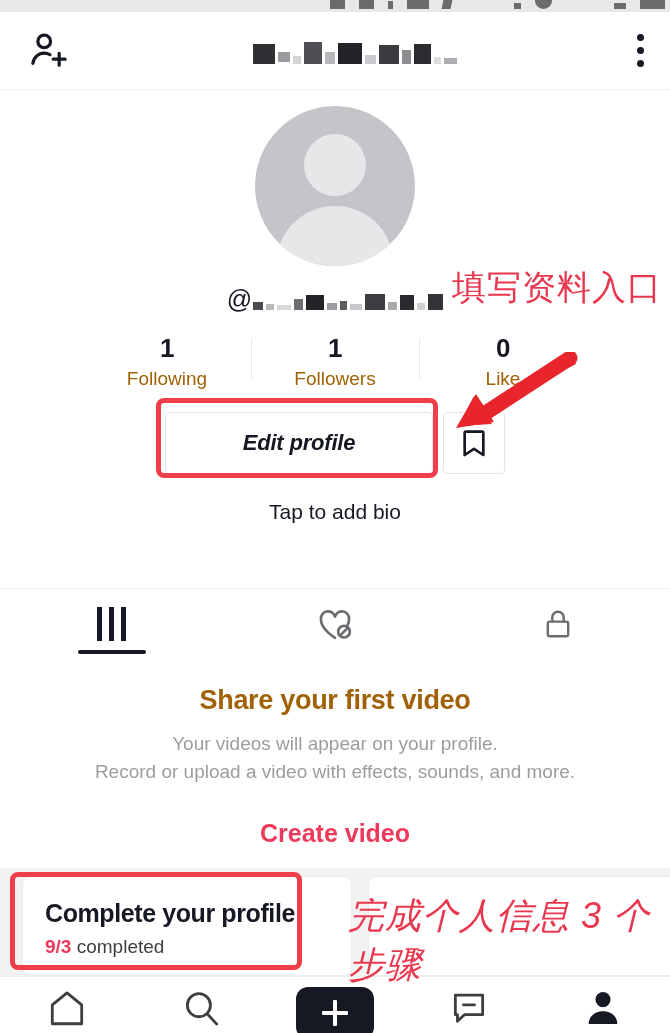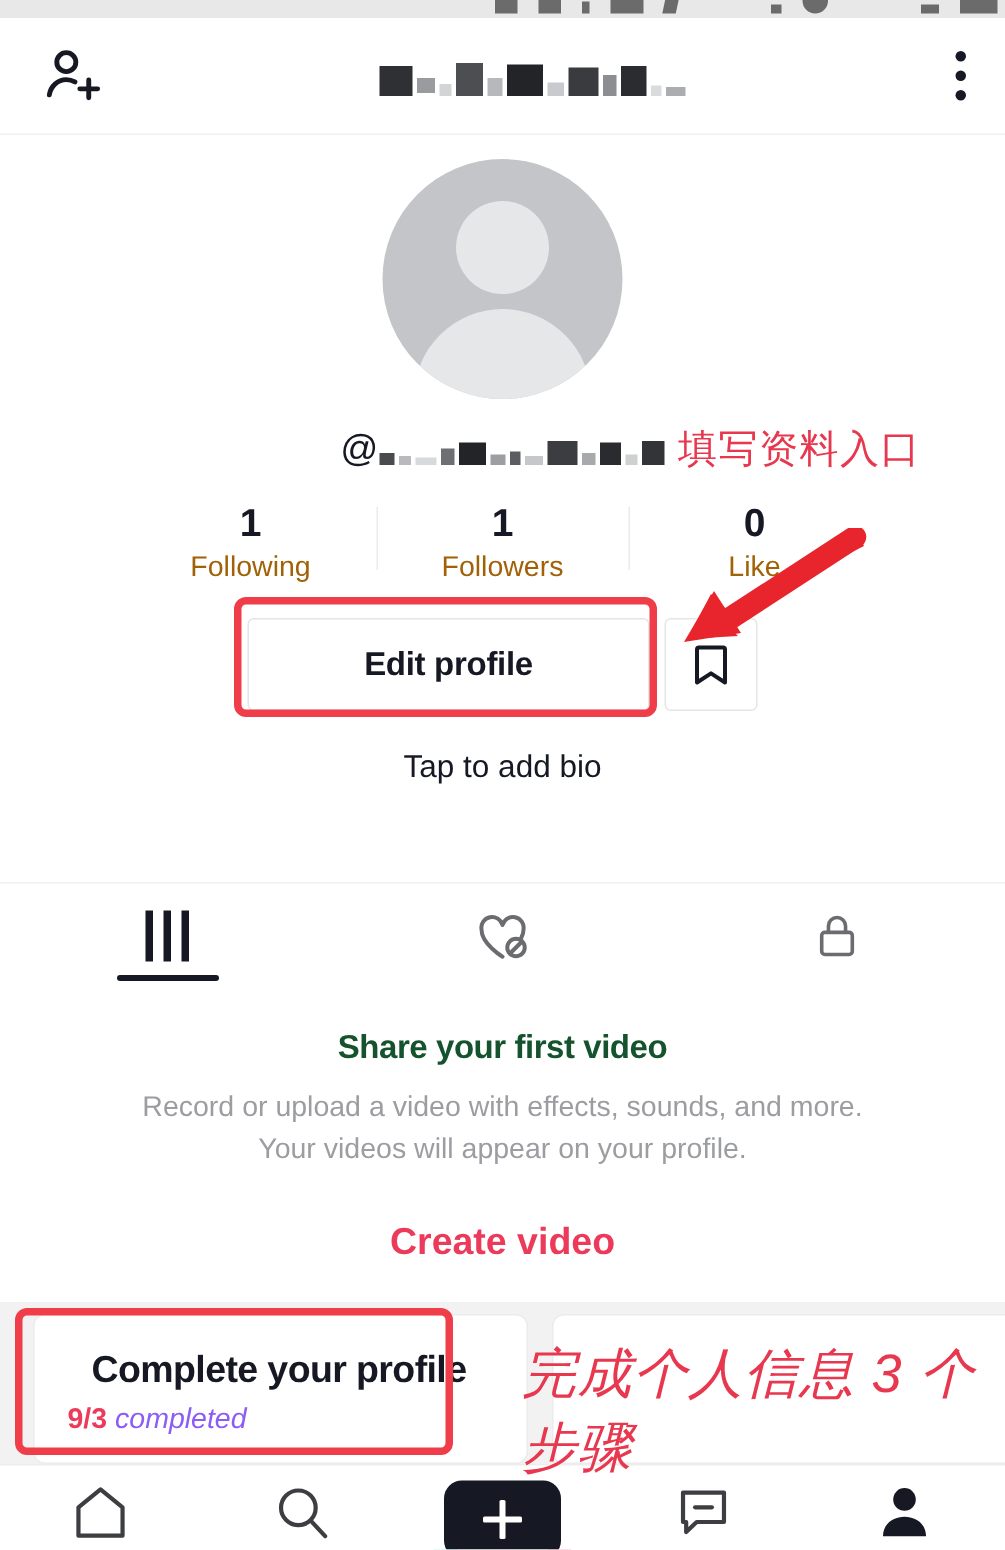--- a/index.html
+++ b/index.html
@@ -70,21 +70,21 @@
   .stats { display: flex; justify-content: center; align-items: stretch; margin-top: 18px; }
   .stat { width: 168px; text-align: center; position: relative; padding: 0 4px; }
   .stat + .stat::before {
     content: ""; position: absolute; left: 0; top: 6px; bottom: 10px;
     width: 1px; background: #ebebeb;
   }
   .stat-num { font-size: 26px; font-weight: 700; color: #161823; line-height: 1.25; letter-spacing: -.3px; }
   .stat-lbl { font-size: 19px; color: #a16207; margin-top: 3px; }
 
   
-  .actions { display: flex; justify-content: center; align-items: center; gap: 10px; margin-top: 22px; }
+  .actions { display: flex; justify-content: center; align-items: center; gap: 10px; margin-top: 22px; font-style: italic; }
   .edit-btn {
     width: 268px; height: 62px;
     border: 1px solid #e5e5e6; border-radius: 4px; background: #fff;
     display: flex; align-items: center; justify-content: center;
     font-size: 22px; font-weight: 700; color: #161823; letter-spacing: -.2px;
   }
   .icon-btn {
     width: 62px; height: 62px;
     border: 1px solid #e5e5e6; border-radius: 4px; background: #fff;
     display: flex; align-items: center; justify-content: center;
@@ -100,39 +100,39 @@
   .tab { flex: 1; display: flex; align-items: center; justify-content: center; position: relative; }
   .tab.active::after {
     content: ""; position: absolute; bottom: 4px; left: 50%; transform: translateX(-50%);
     width: 68px; height: 4px; background: #161823; border-radius: 2px;
   }
   .grid-icon { display: flex; gap: 7px; align-items: center; }
   .grid-icon i { display: block; width: 5px; height: 34px; background: #161823; }
 
   
   .empty { position: absolute; top: 685px; left: 0; width: 670px; text-align: center; }
-  .empty-title { font-size: 22px; font-weight: 700; color: #14532d; letter-spacing: -.3px; }
+  .empty-title { font-size: 27px; font-weight: 700; color: #a16207; letter-spacing: -.3px; }
   .empty-sub { font-size: 19px; color: #9c9da1; line-height: 1.45; margin-top: 14px; }
   .create-link { font-size: 25px; font-weight: 700; color: #ec3a5b; margin-top: 34px; display: inline-block; }
 
   
   .card-strip {
     position: absolute; top: 868px; left: 0; width: 670px; height: 108px;
     background: #f2f2f3;
   }
   .card {
     position: absolute; top: 8px; height: 100px;
     background: #fff; border-radius: 8px; border: 1px solid #ececec;
   }
   .card-main { left: 22px; width: 330px; padding: 22px 0 0 22px; }
   .card-next { left: 368px; width: 330px; }
-  .card-title { font-size: 25px; font-weight: 700; color: #161823; letter-spacing: -.4px; margin-left: 16px; }
+  .card-title { font-size: 25px; font-weight: 700; color: #161823; letter-spacing: -.4px; }
   .card-sub { font-size: 19px; margin-top: 8px; }
   .card-sub .frac { color: #ec3a5b; font-weight: 700; }
-  .card-sub .txt { color: #8b5cf6; font-style: italic; }
+  .card-sub .txt { color: #404040; }
 
   
   .bottomnav {
     position: absolute; bottom: 0; left: 0; width: 670px; height: 57px;
     background: #fff; border-top: 1px solid #ededed;
     display: flex; align-items: flex-start; justify-content: space-around;
     padding-top: 10px; overflow: hidden;
   }
   .nav-item { width: 110px; display: flex; justify-content: center; align-items: flex-start; }
   .create-btn {
@@ -150,21 +150,21 @@
   .create-plus i:nth-child(2) { left: 11px; top: 0; width: 4px; height: 26px; }
 
   
   .annot { position: absolute; pointer-events: none; }
   .annot-box {
     border: 5px solid #ef3e4a; border-radius: 8px; background: transparent;
   }
   .box-edit { left: 156px; top: 398px; width: 282px; height: 80px; }
   .box-card { left: 10px; top: 872px; width: 292px; height: 98px; }
   .annot-text { color: #e8384f; font-weight: 400; }
-  .txt-entry { left: 452px; top: 282px; font-size: 26px; letter-spacing: 1px; text-align: right; }
+  .txt-entry { left: 452px; top: 265px; font-size: 34px; letter-spacing: 1px; text-align: right; }
   .txt-steps { left: 348px; top: 892px; font-size: 36px; letter-spacing: 1px; font-style: italic; }
   .arrow-wrap { left: 430px; top: 352px; width: 150px; height: 100px; }
 </style>
 </head>
 <body>
 
 <div id="app">
 
   <div class="statusbar">
     <div class="sb-icons">
@@ -292,22 +292,22 @@
       <svg width="36" height="36" viewBox="0 0 24 24" fill="none">
         <rect x="5.2" y="10.4" width="13.6" height="9.8" rx="1.4" stroke="#6b6c70" stroke-width="1.6"></rect>
         <path d="M8.2 10.2V7.6a3.8 3.8 0 0 1 7.6 0v2.6" stroke="#6b6c70" stroke-width="1.6" stroke-linecap="round"></path>
       </svg>
     </div>
   </div>
 
   <div class="empty">
     <div class="empty-title">Share your first video</div>
     <div class="empty-sub">
+      <div>Your videos will appear on your profile.</div>
       <div>Record or upload a video with effects, sounds, and more.</div>
-      <div>Your videos will appear on your profile.</div>
     </div>
     <div class="create-link">Create video</div>
   </div>
 
   <div class="card-strip">
     <div class="card card-main">
       <div class="card-title">Complete your profile</div>
       <div class="card-sub">
         <span class="frac">9/3</span>
         <span class="txt">completed</span>

